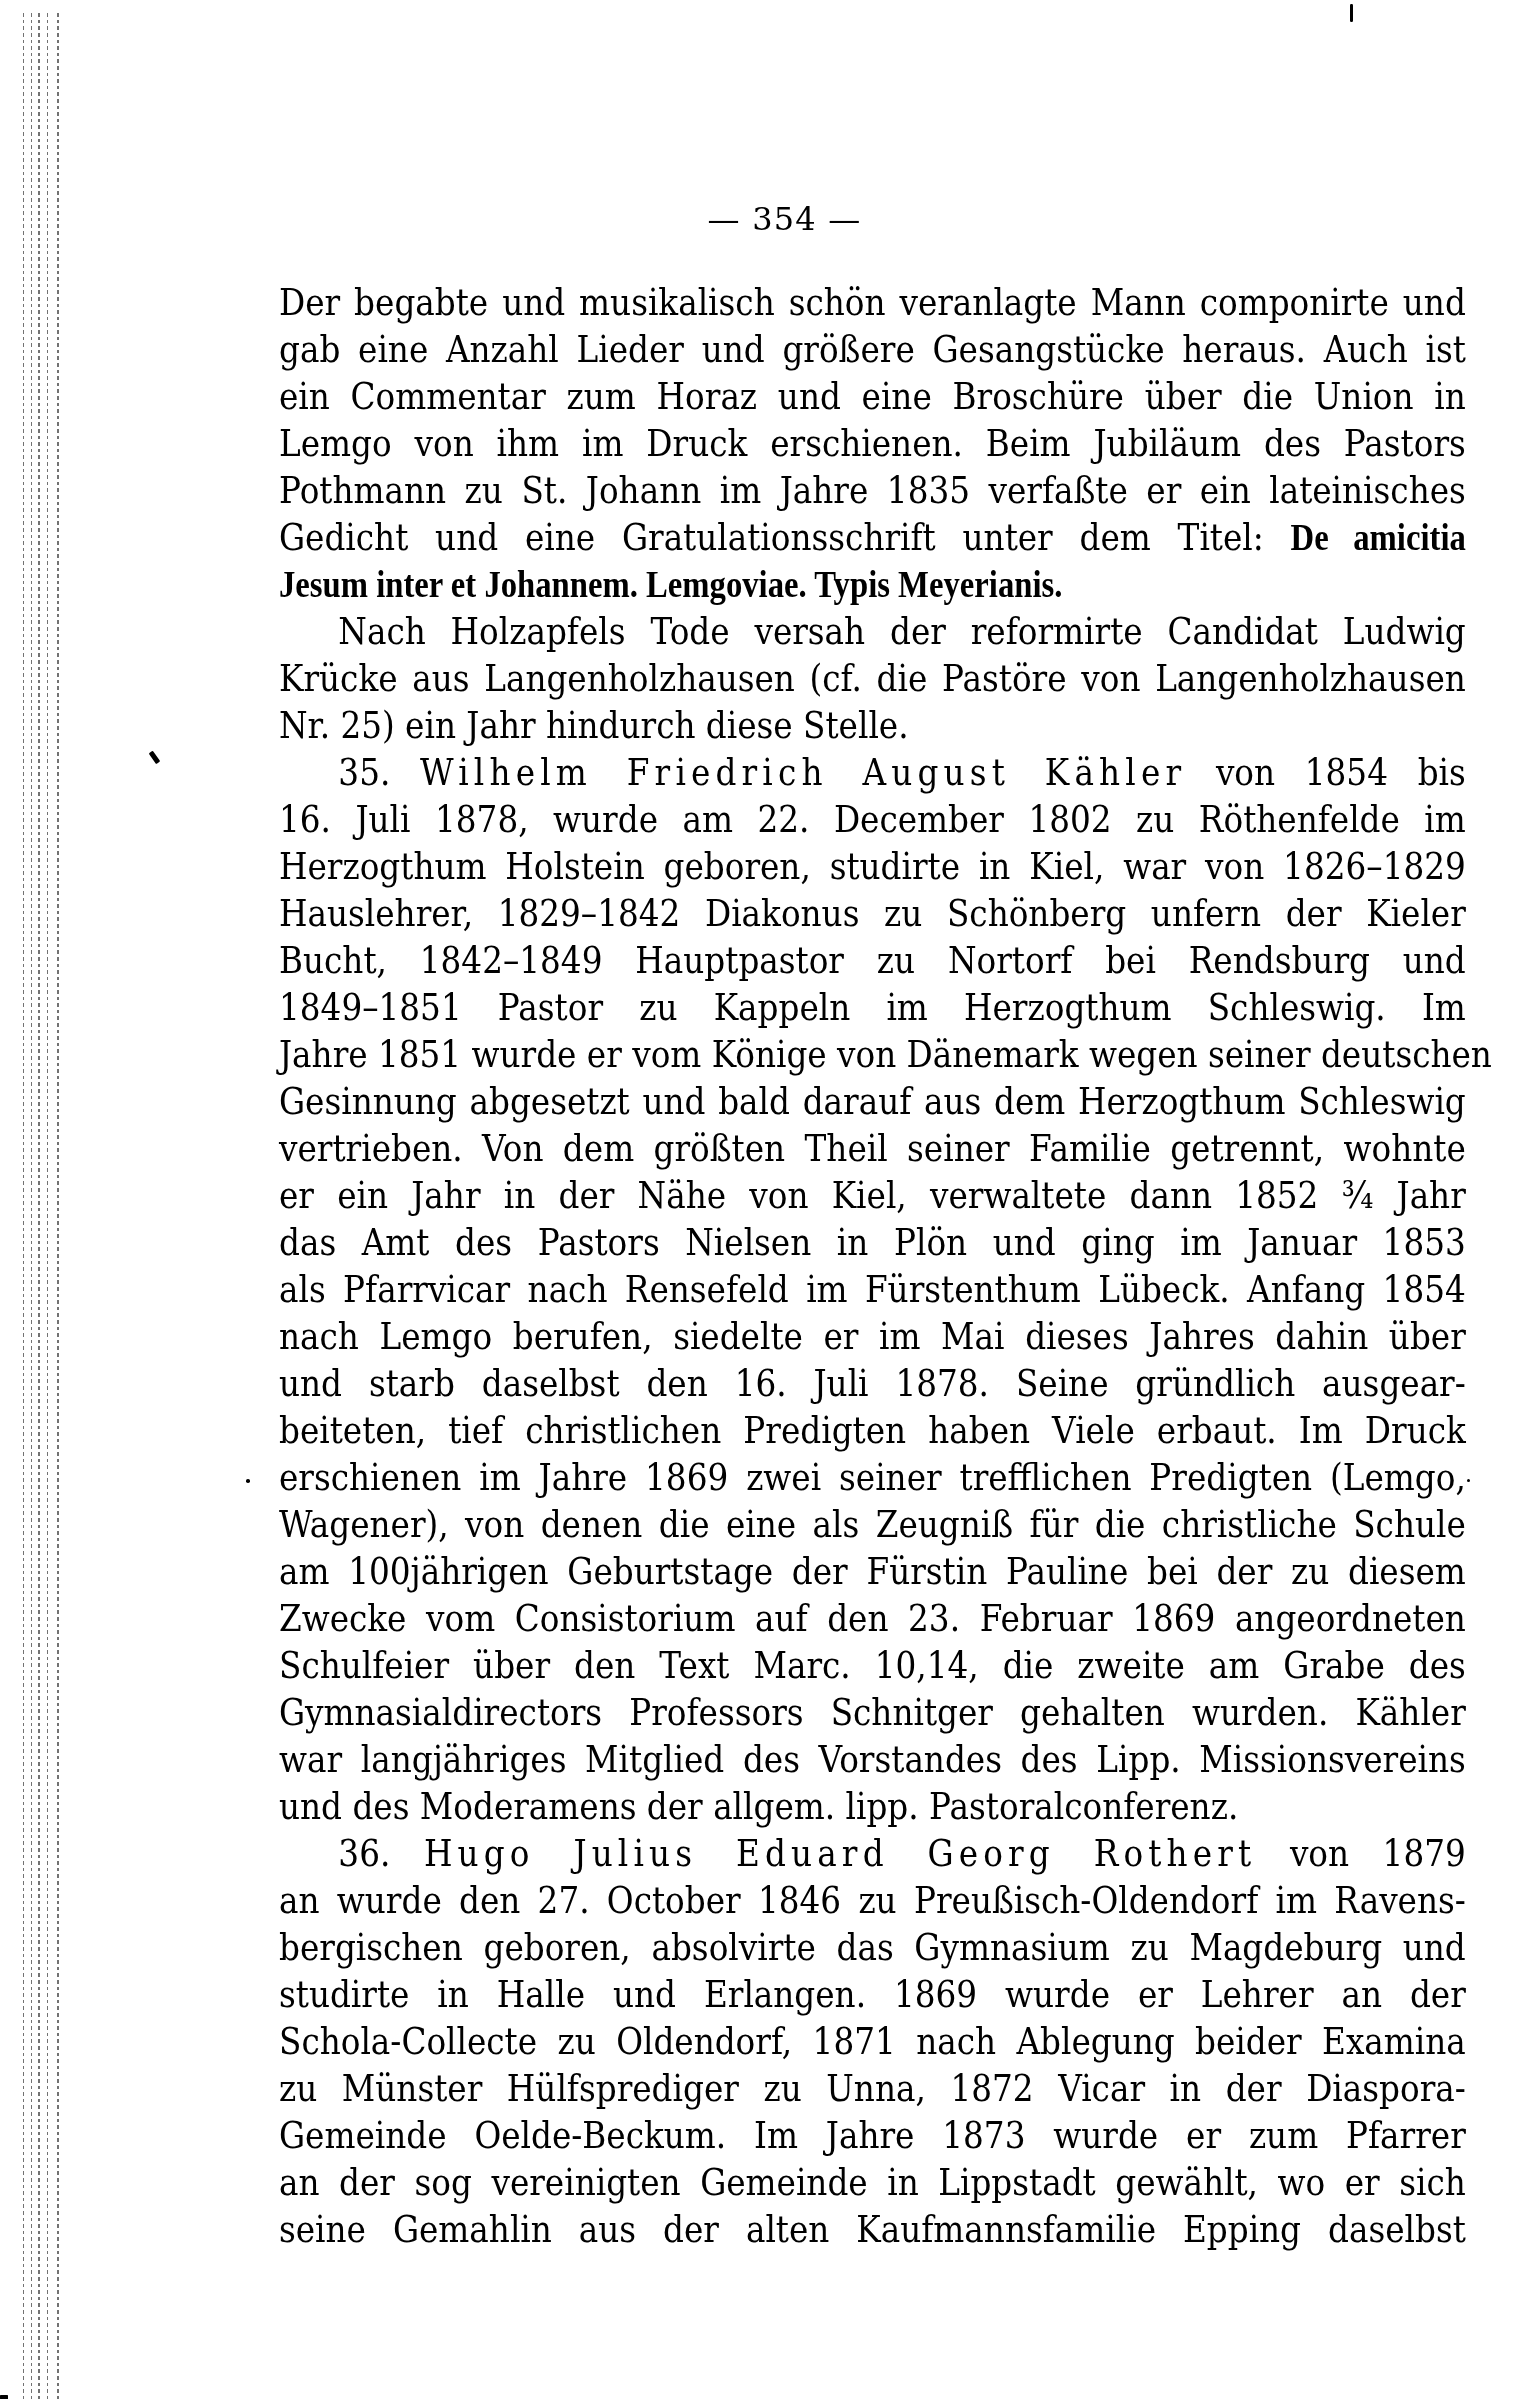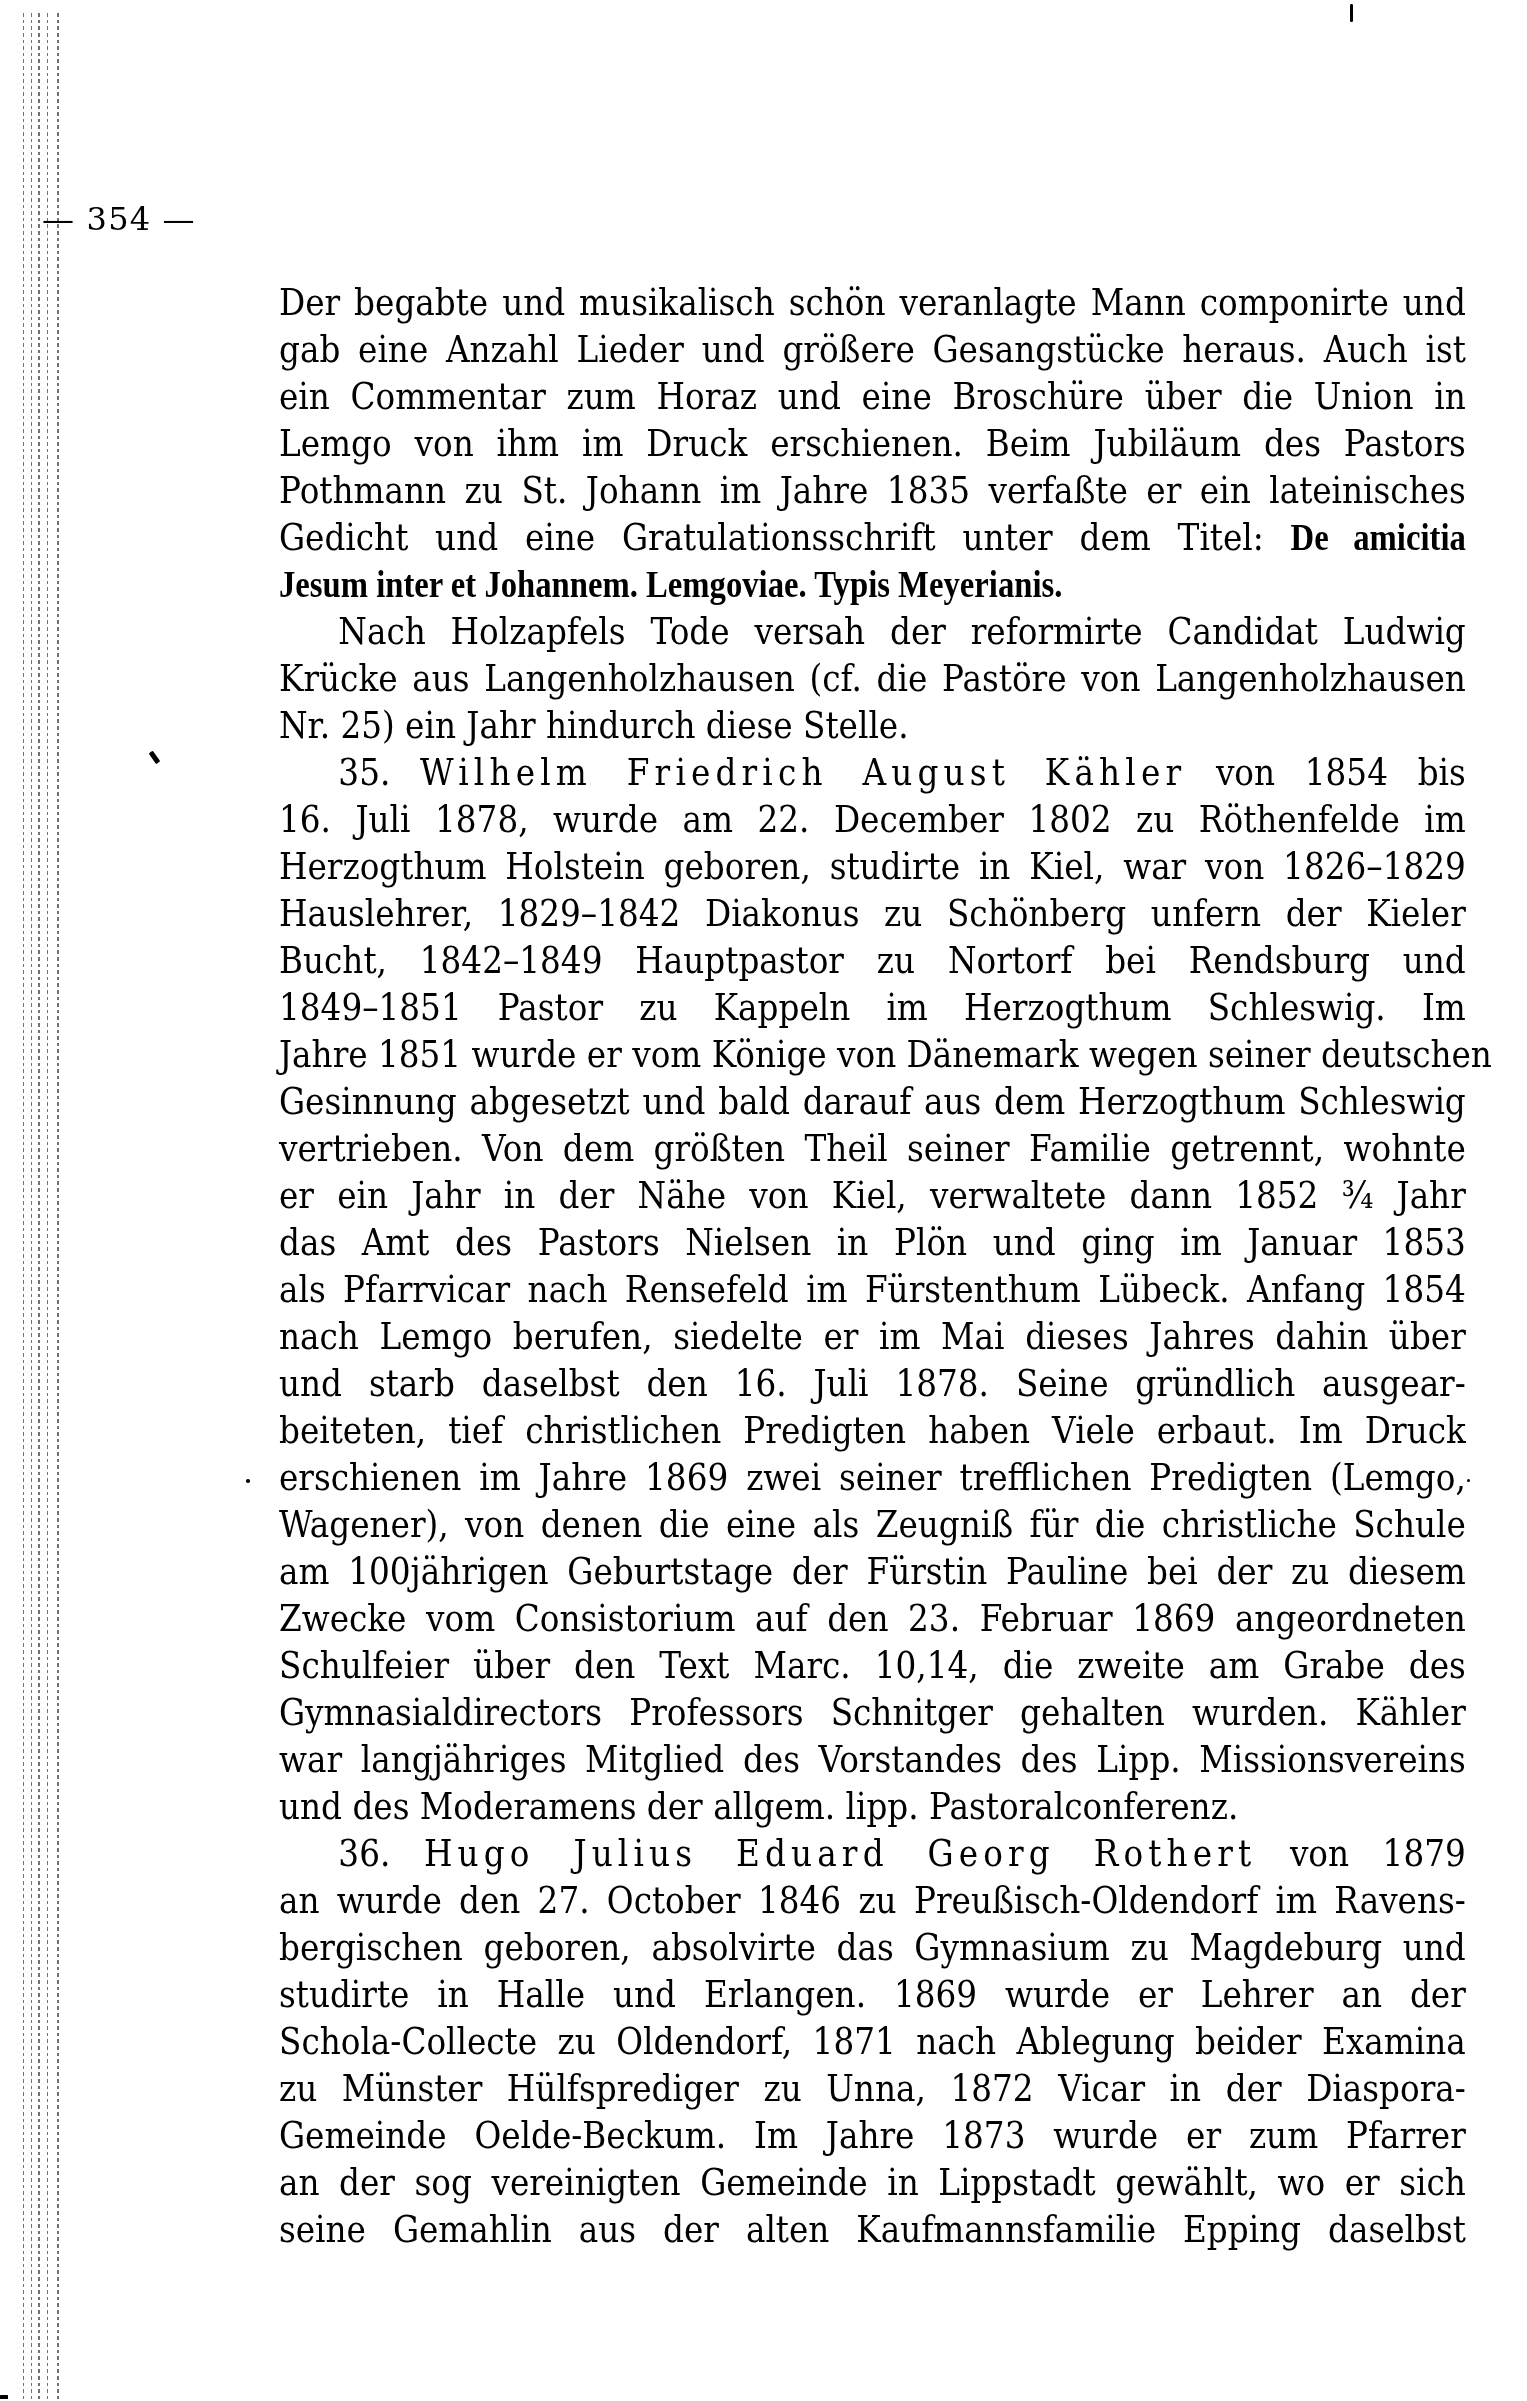--- a/index.html
+++ b/index.html
@@ -42,20 +42,21 @@
       position: absolute;
       left: 0; top: 0;
       width: 83px; height: 10.7px;
       background: #ffffff;
     }
     .page-number {
       position: absolute;
       top: 200px;
       left: 0;
       width: 1527px;
+      text-align: center;
       font-size: 32px;
       letter-spacing: 1.2px;
       padding-left: 42px;
       box-sizing: border-box;
     }
     .text-block {
       position: absolute;
       left: 279px;
       top: 279px;
       width: 1186px;

